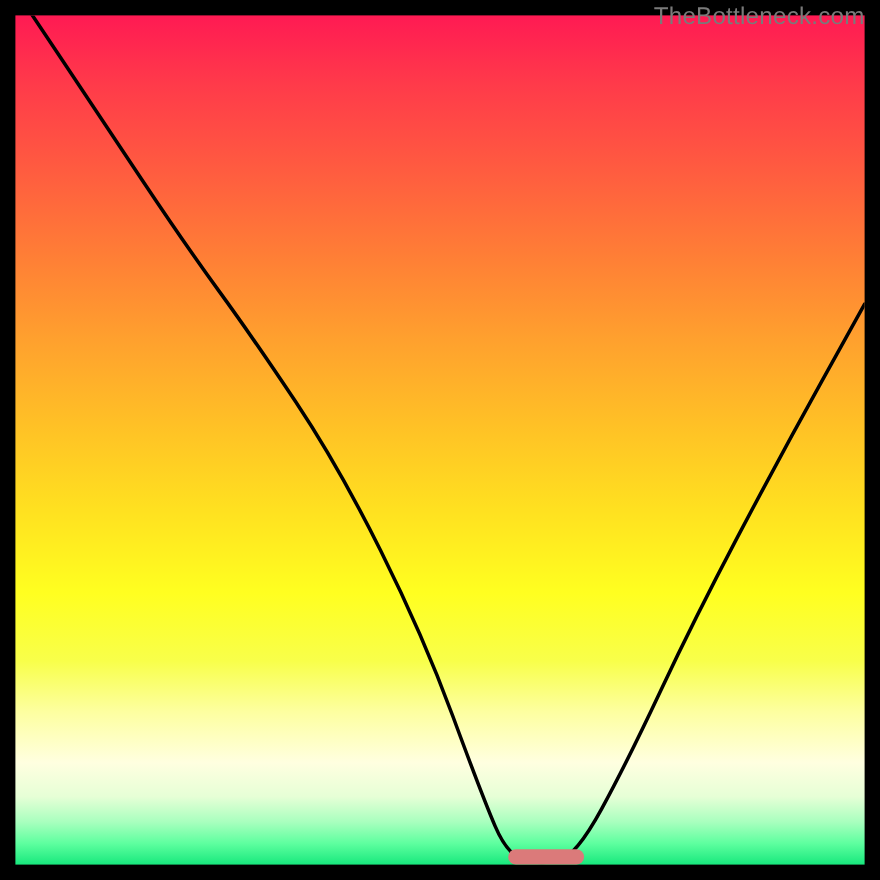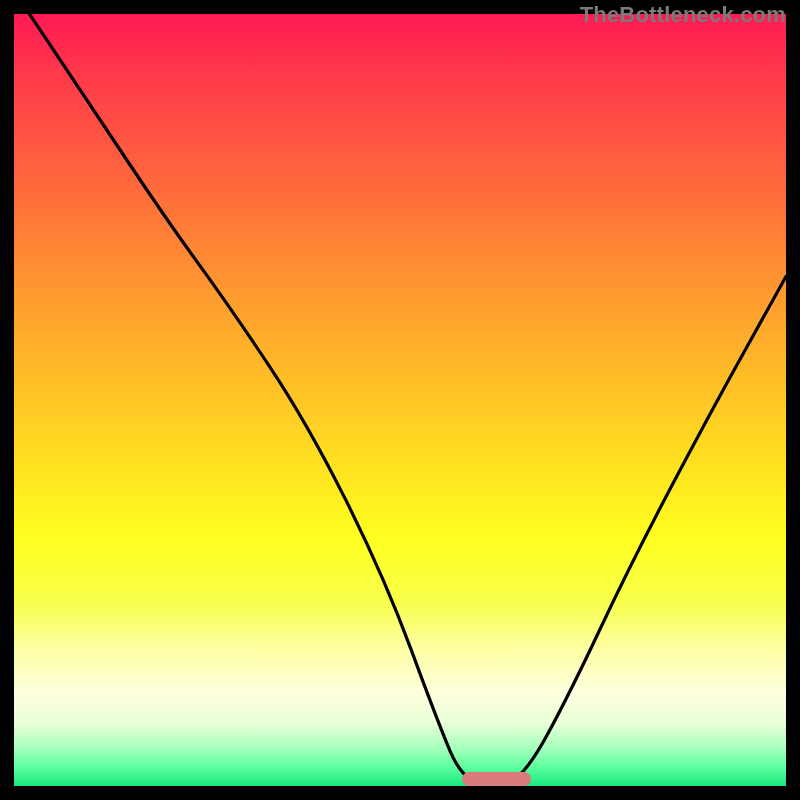--- a/index.html
+++ b/index.html
@@ -42,21 +42,20 @@
     );
   }
   .watermark {
     position: absolute;
     top: 2px;
     right: 14px;
     color: #7a7a7a;
     font-size: 22px;
     letter-spacing: 0.2px;
     user-select: none;
-    font-weight: bold;
   }
   svg.curve {
     position: absolute;
     left: 0;
     top: 0;
     width: 772px;
     height: 772px;
   }
   .marker {
     position: absolute;

